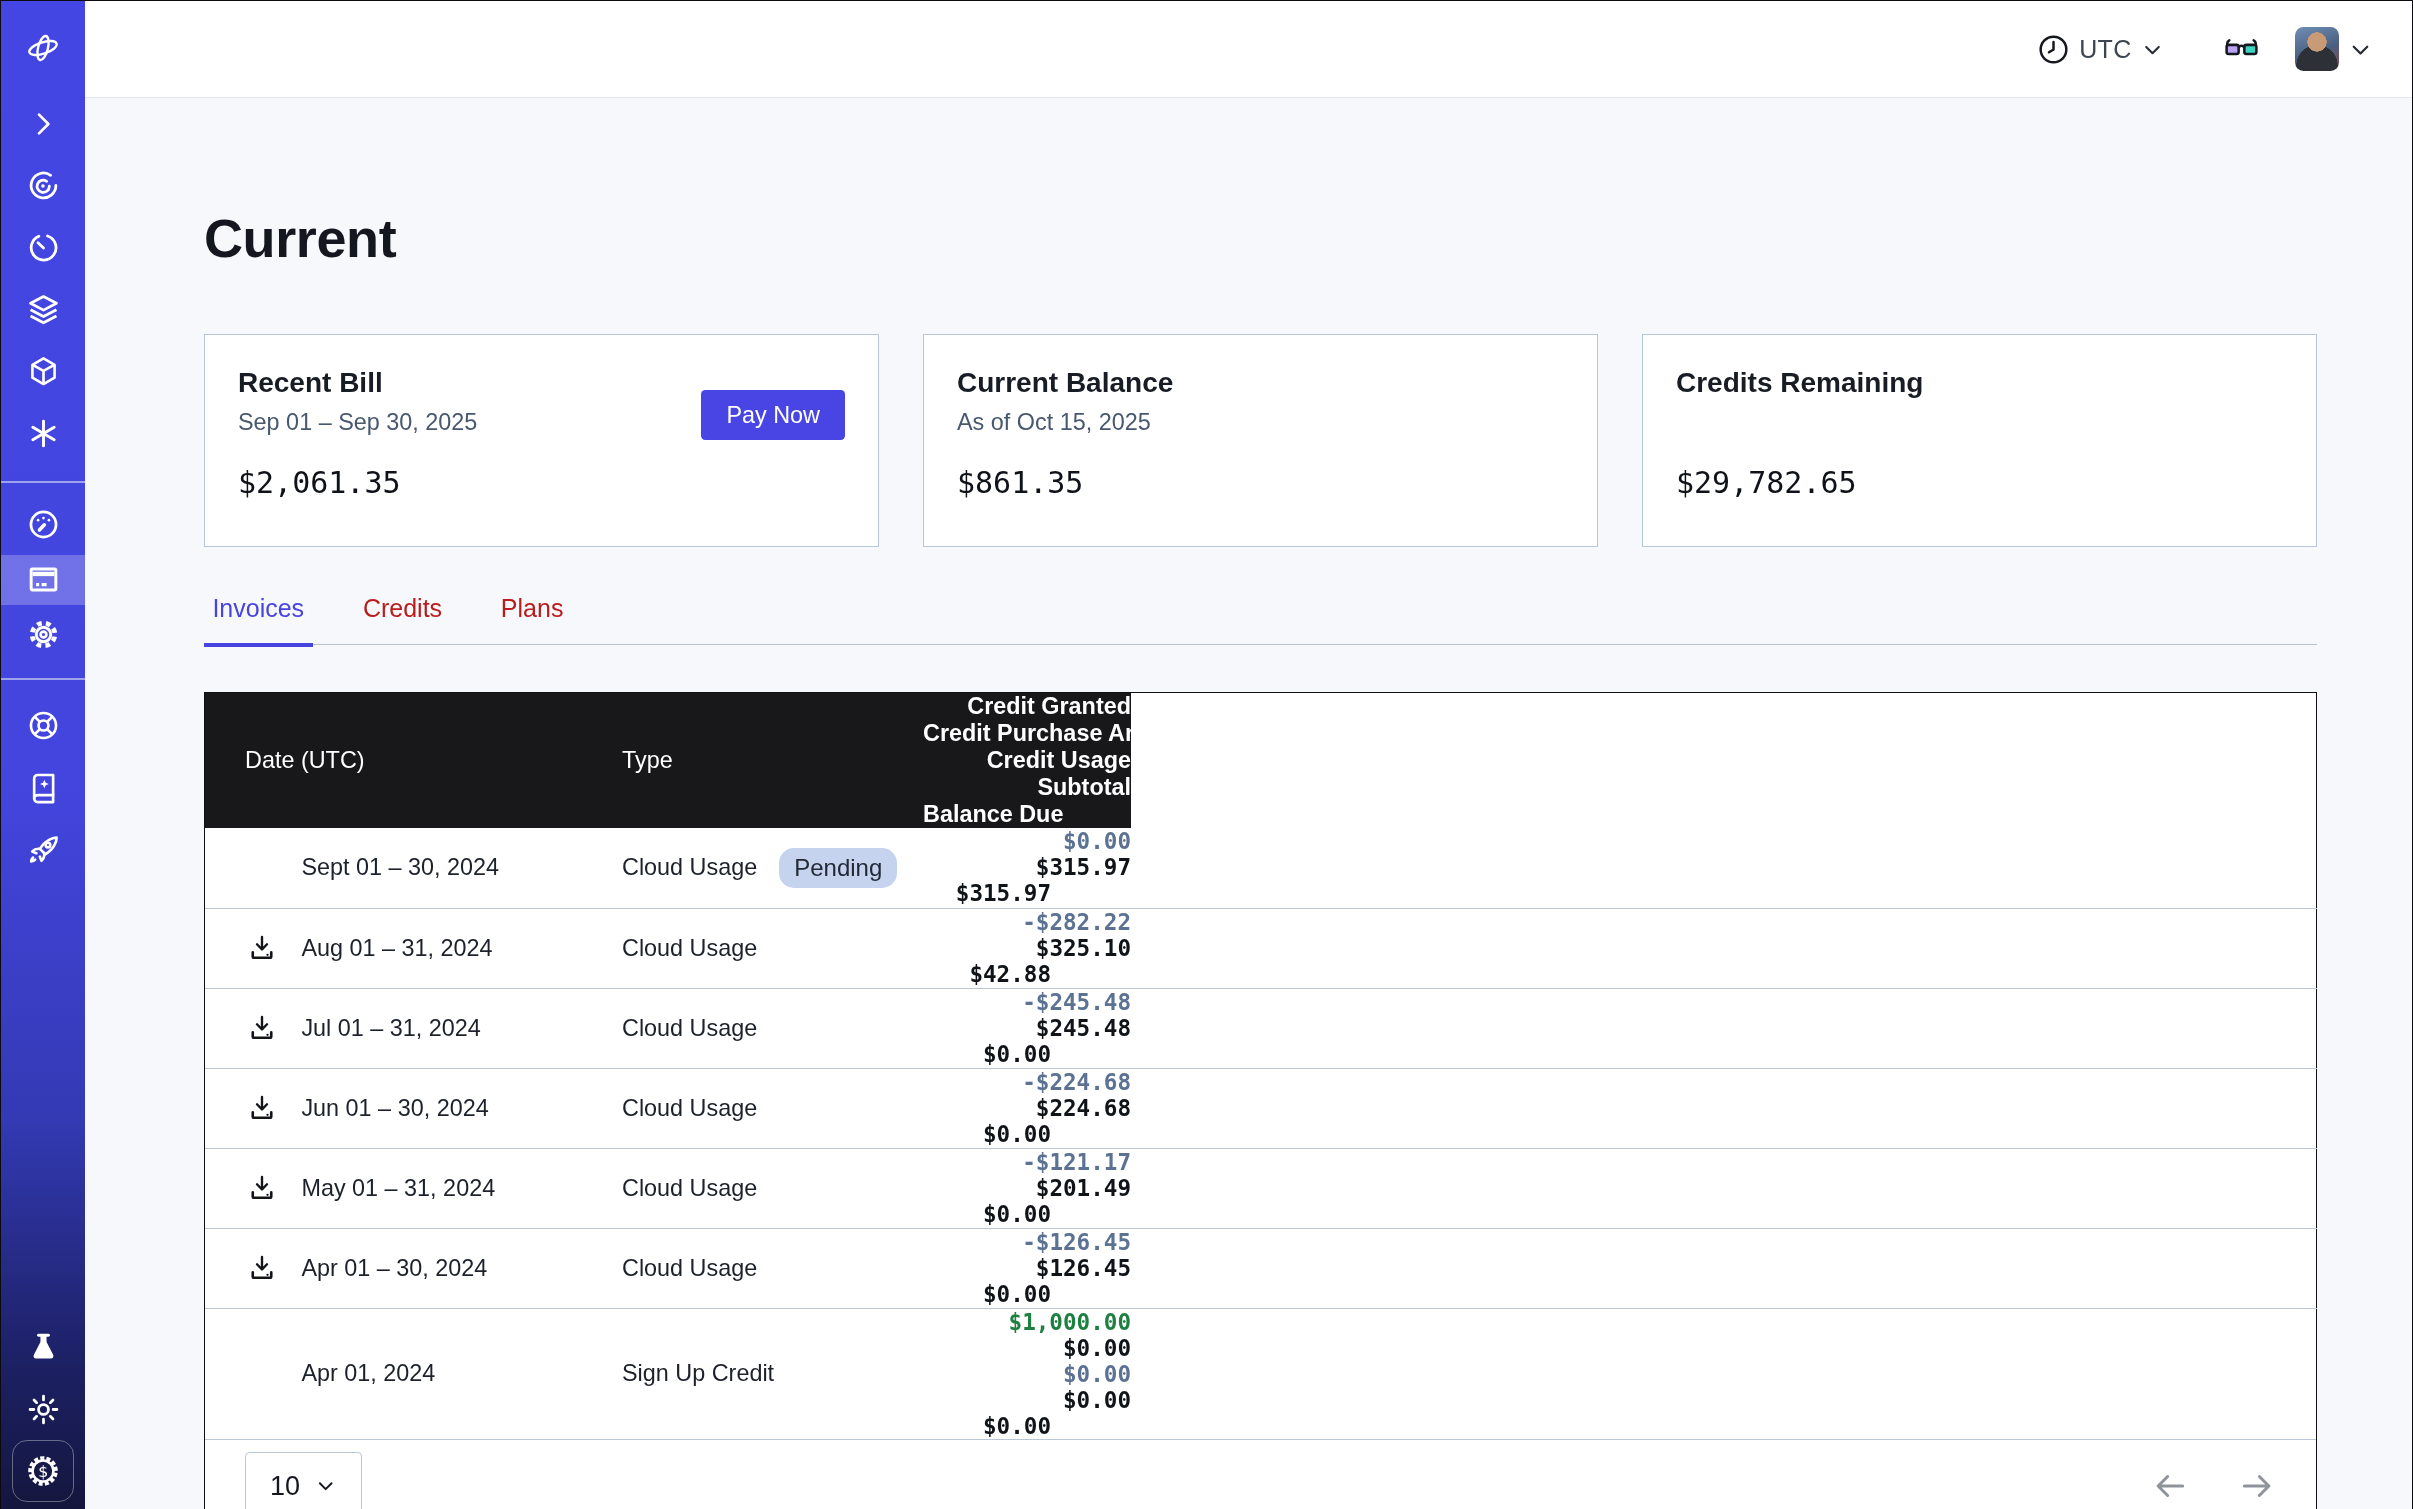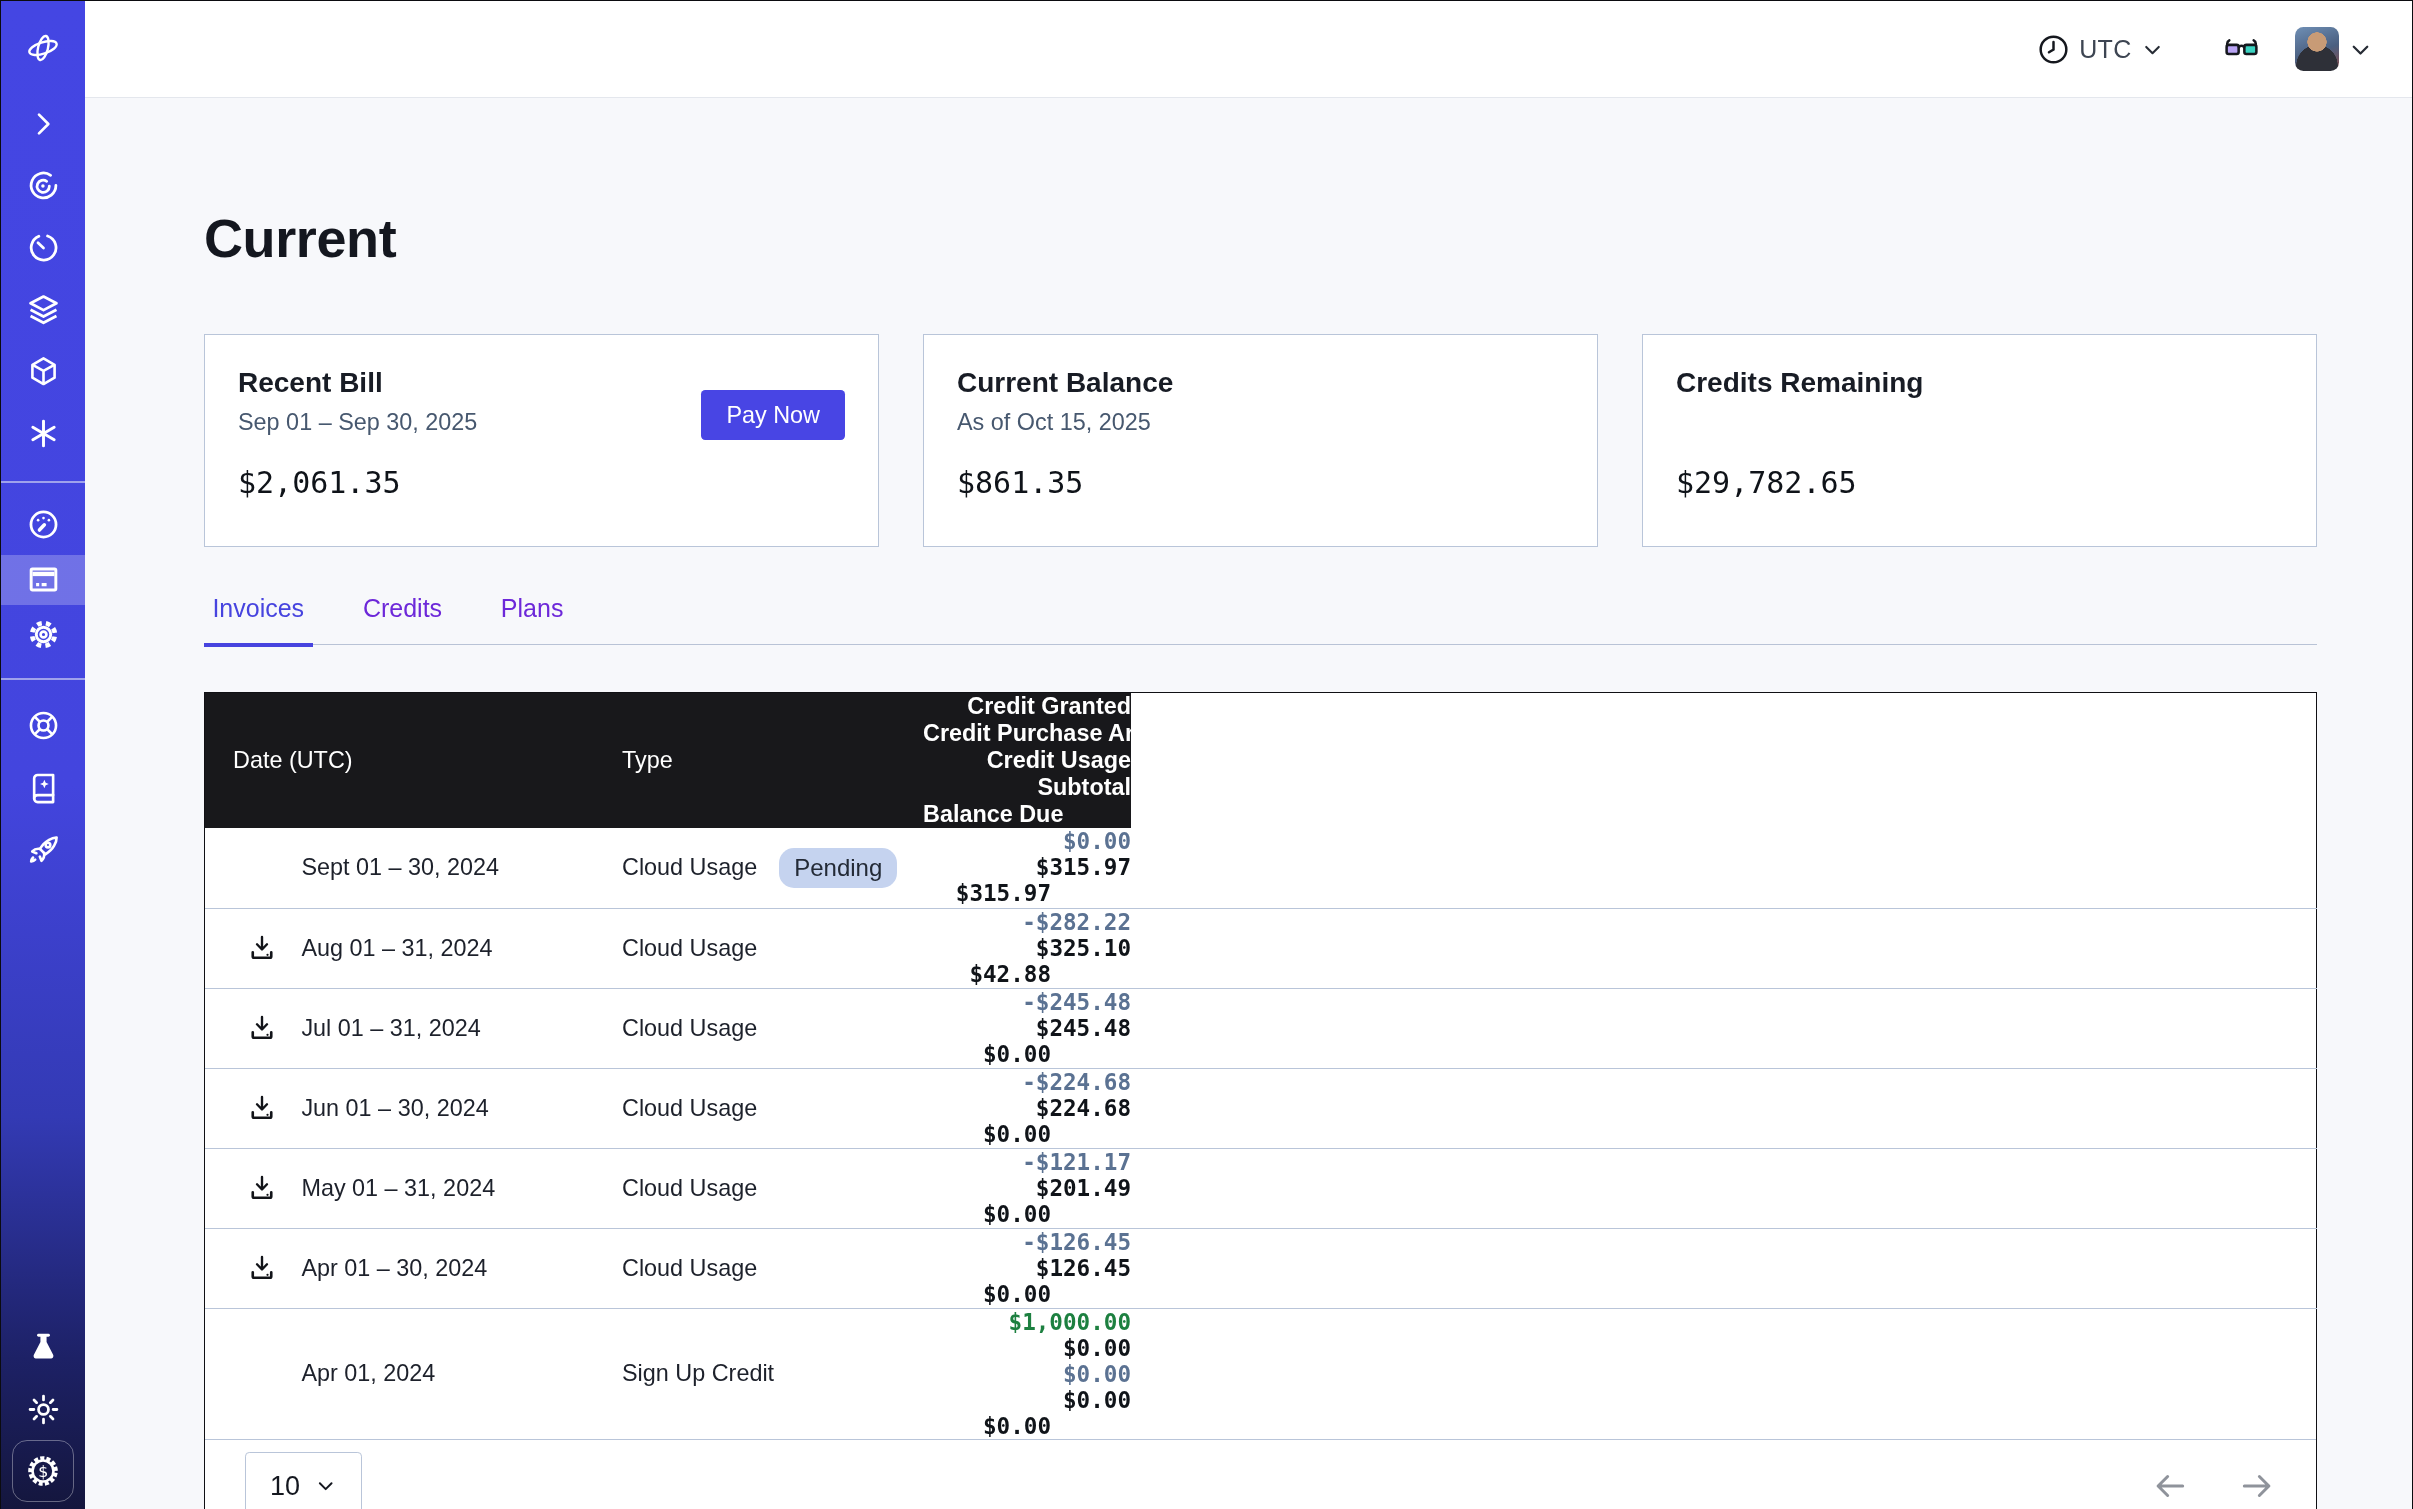--- a/index.html
+++ b/index.html
@@ -63,32 +63,32 @@
   .card-amount { font-family:"DejaVu Sans Mono", monospace; font-size:30px; color:#0f1319; margin-top:27px; }
   .paynow {
     position:absolute; top:55px; right:33px;
     background:#4845e4; color:#fff; border:none; cursor:pointer;
     font-family:"Liberation Sans", sans-serif; font-size:23.4px;
     padding:11.7px 25px; border-radius:4.2px;
   }
 
   
   .tabs { display:flex; gap:42px; margin-top:47px; border-bottom:1.7px solid #b9c3d6; }
-  .tab { font-size:25px; font-weight:500; color:#6d28d9; padding:0 8.4px 20px 8.4px; cursor:pointer;
+  .tab { font-size:25px; font-weight:500; color:#b91c1c; padding:0 8.4px 20px 8.4px; cursor:pointer;
          border-bottom:4.2px solid transparent; margin-bottom:-2.9px; }
   .tab.active { color:#4744df; border-bottom-color:#4744df; }
 
   
   .table-wrap { margin-top:47px; border:1.7px solid #101014; background:#fff; }
   table { width:100%; border-collapse:collapse; table-layout:fixed; }
   thead tr { background:#18181b; height:72px; }
   th { color:#fff; font-size:23.4px; font-weight:500; white-space:nowrap; }
   th.left { text-align:left; }
   th.right, td.right { text-align:right;font-weight:bold; }
-  th.c1 { padding-left:28px;margin-top:30px; }
+  th.c1 { padding-left:40px;margin-top:30px; }
   th.c7, td.c7 { padding-right:80px; }
   tbody tr { height:80px; background:#fff; }
   tbody tr + tr { border-top:1.7px solid #b9c5d9; }
   td { font-size:23.4px; color:#1d212b; vertical-align:middle; }
   .date-cell { display:flex; align-items:center; padding-left:40px; }
   .dl-slot { width:33px; height:33px; margin-right:23.4px; display:flex; align-items:center; justify-content:center;
              cursor:pointer; color:#121419; flex-shrink:0; }
   .type-cell { display:flex; align-items:center; }
   .badge {
     margin-left:22px; background:#c5d3ef; color:#232a36; font-size:24px;

